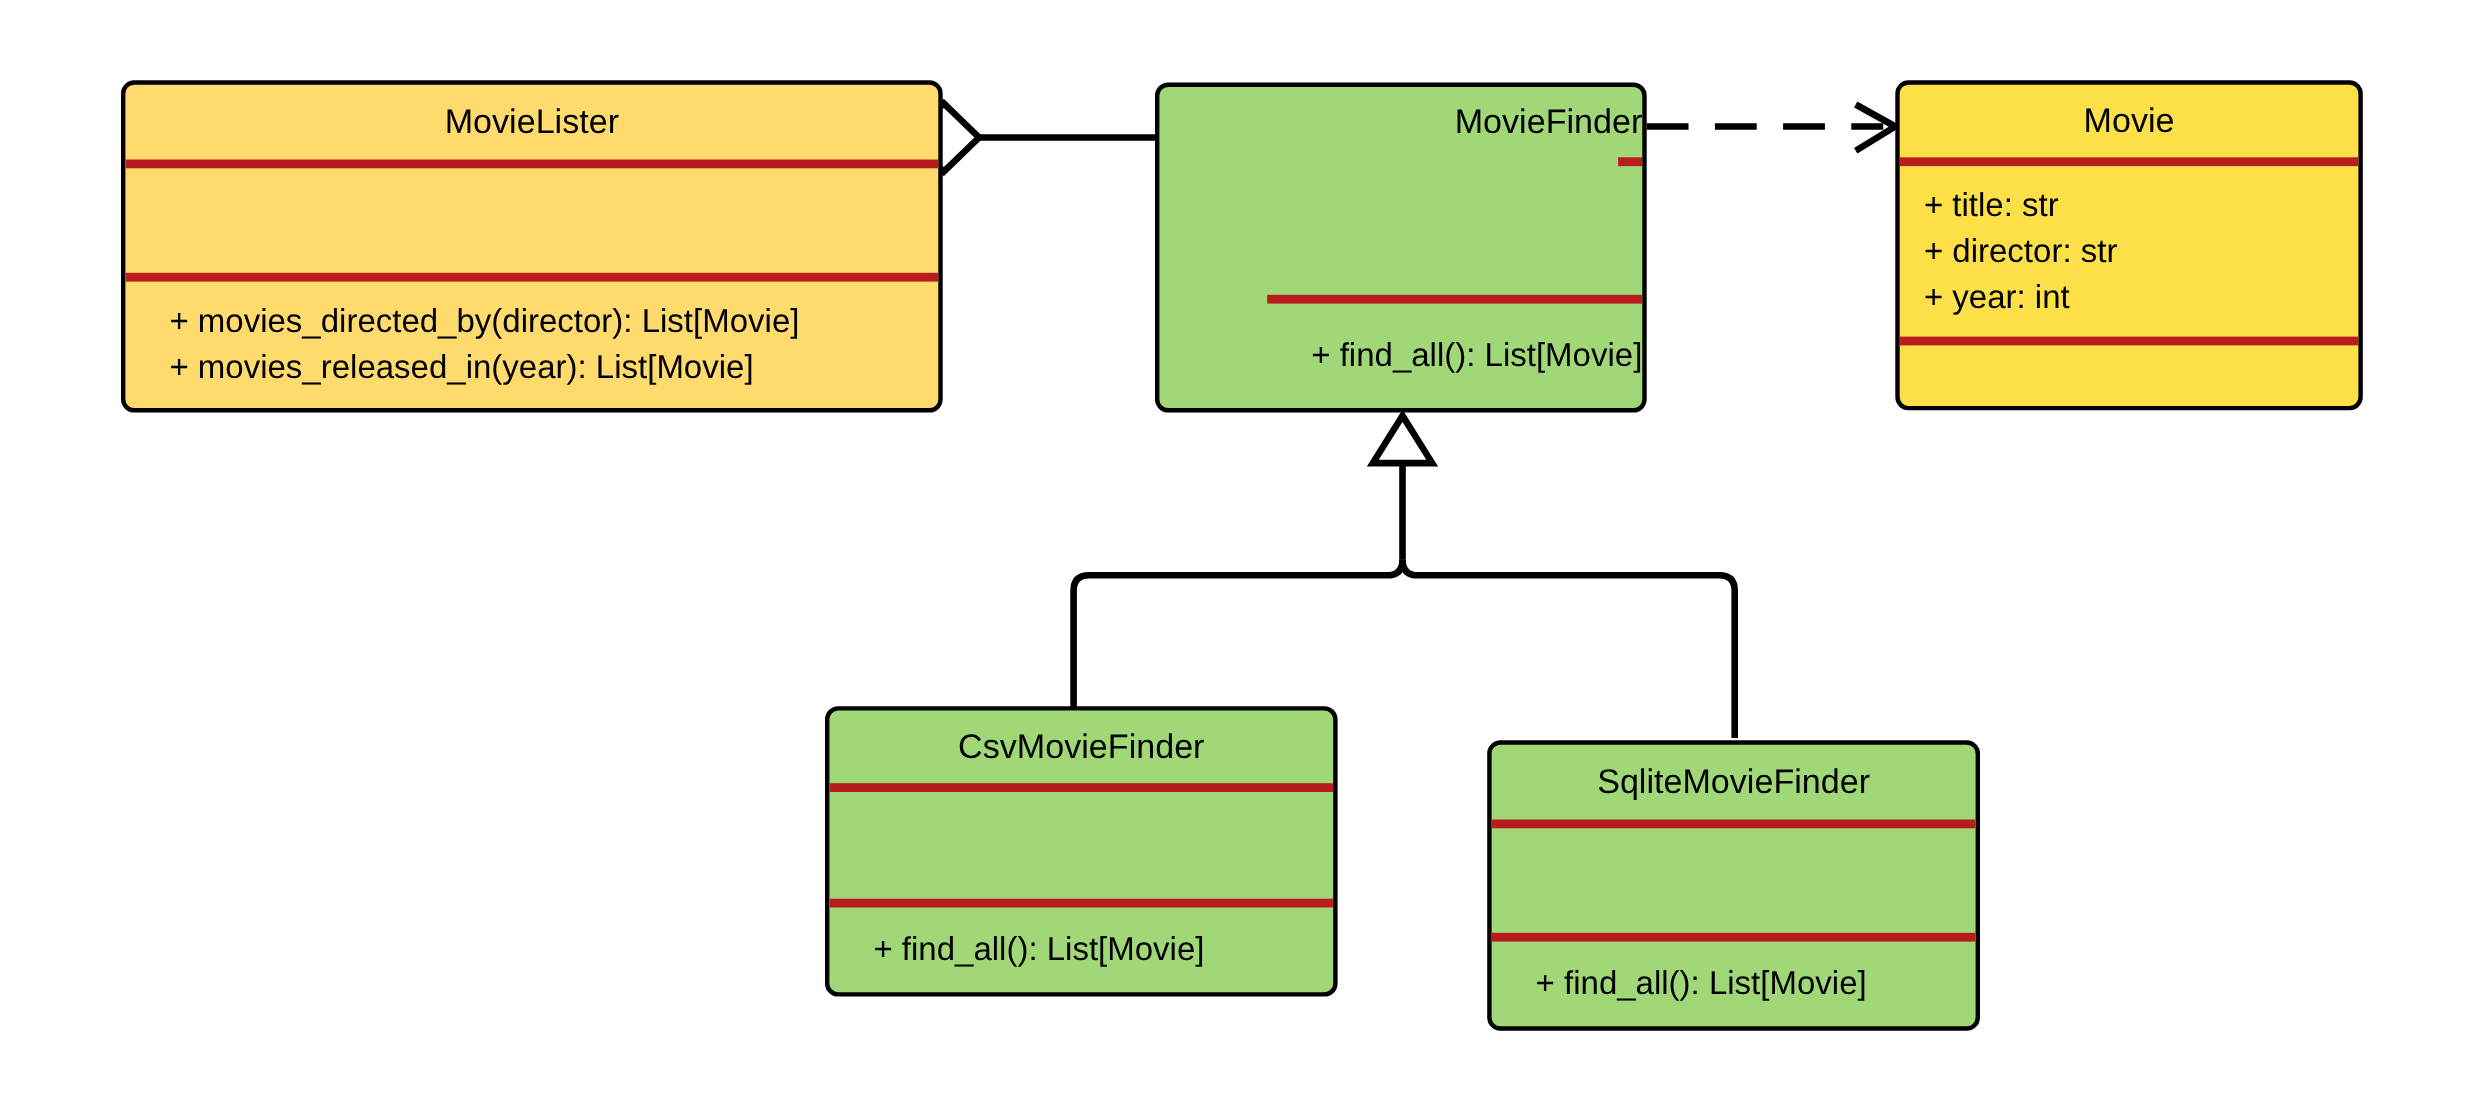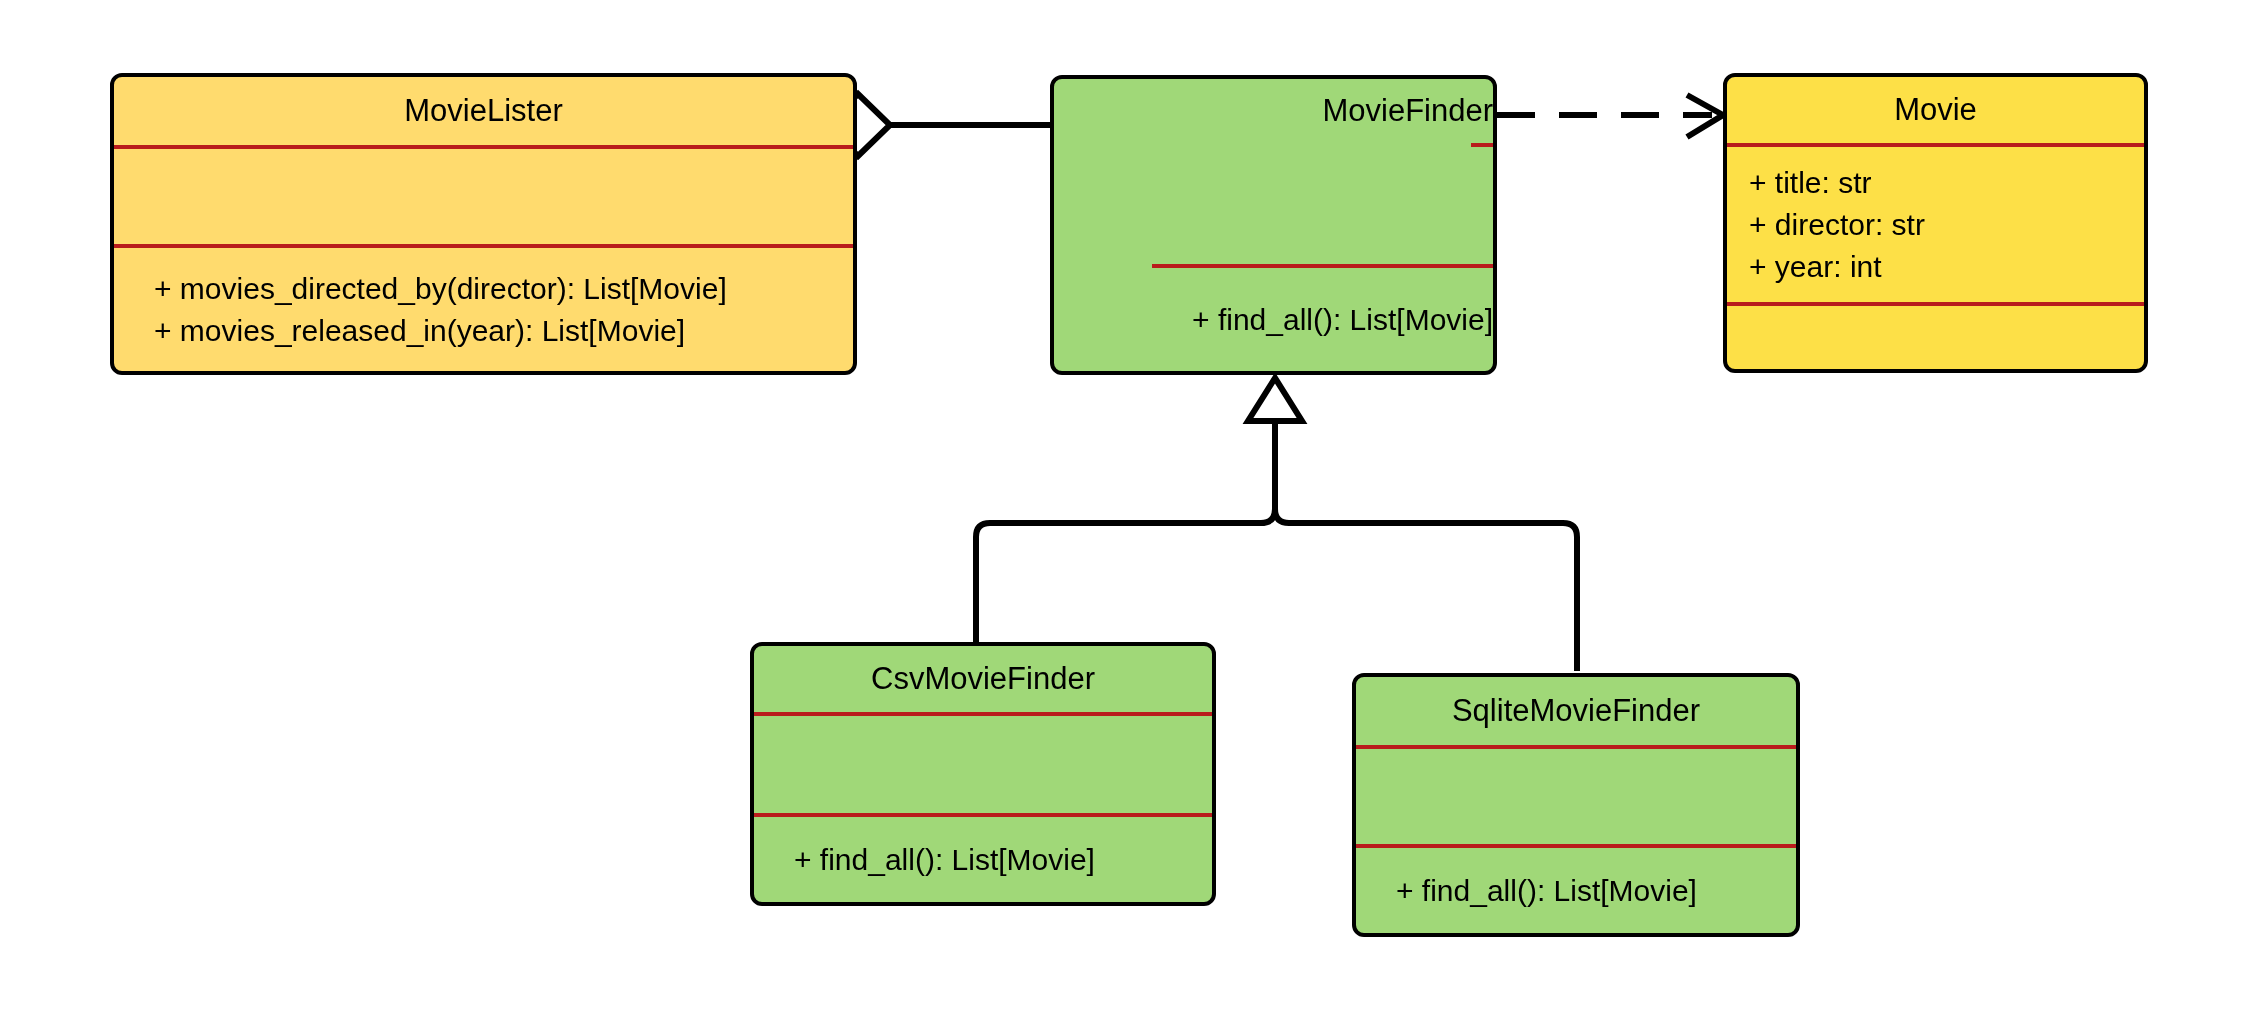--- a/index.html
+++ b/index.html
@@ -22,21 +22,21 @@
     overflow: hidden;
   }
   .uml-title {
     display: flex;
     align-items: center;
     justify-content: center;
     font-size: 31px;
     flex: 0 0 auto;
   }
   .uml-compartment {
-    border-top: 4px solid #b91c1c;
+    border-top: 8px solid #b91c1c;
     display: flex;
     flex-direction: column;
     justify-content: center;
     padding-left: 22px;
     font-size: 30px;
     line-height: 42px;
     flex: 0 0 auto;
     white-space: nowrap;
   }
   .uml-compartment.grow { flex: 1 1 auto; padding-left: 40px; }

